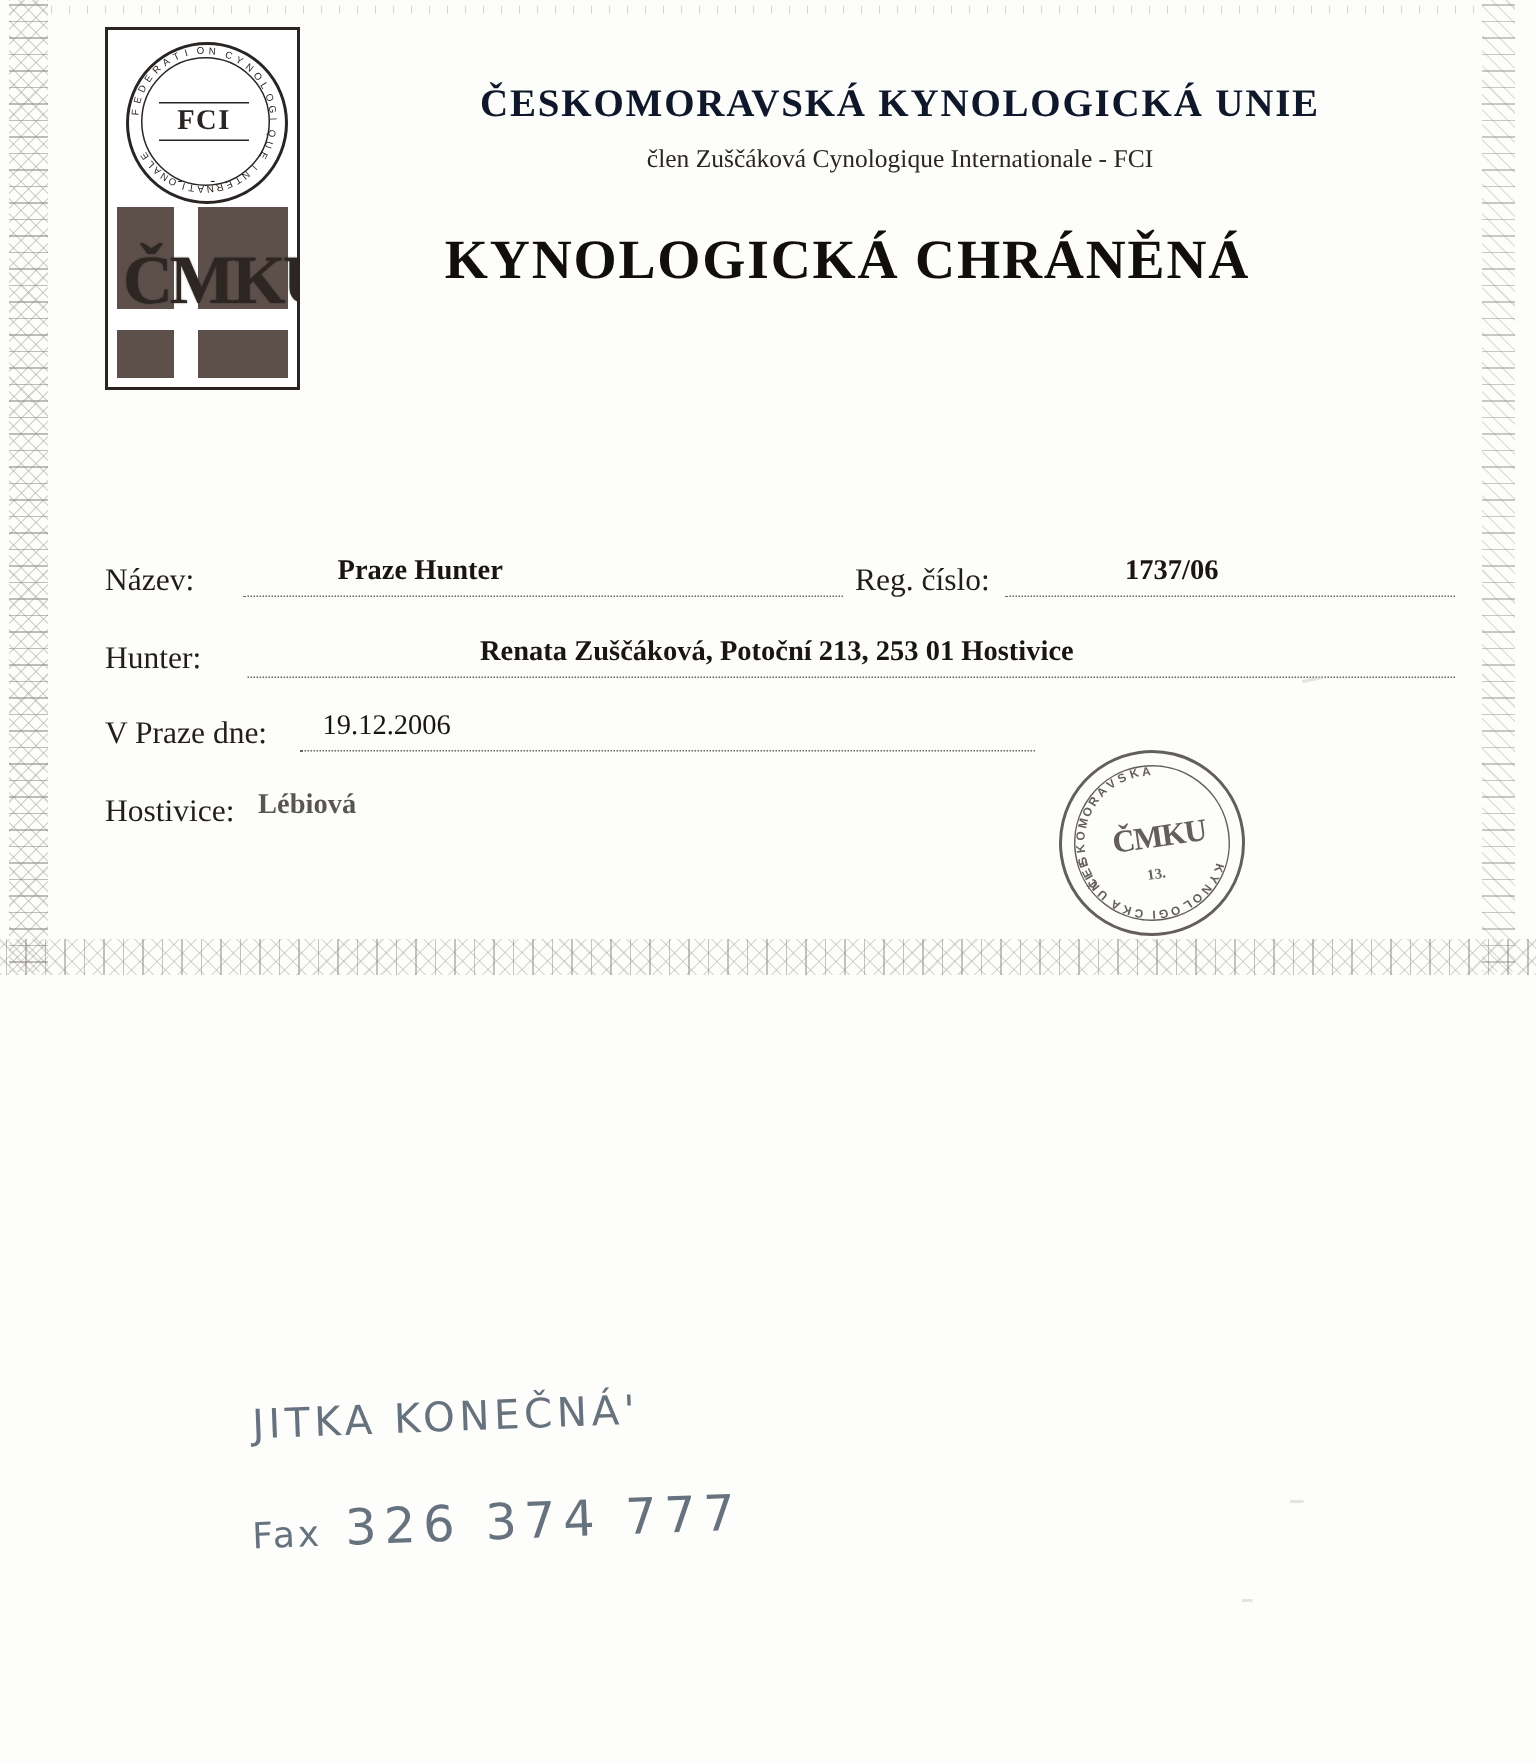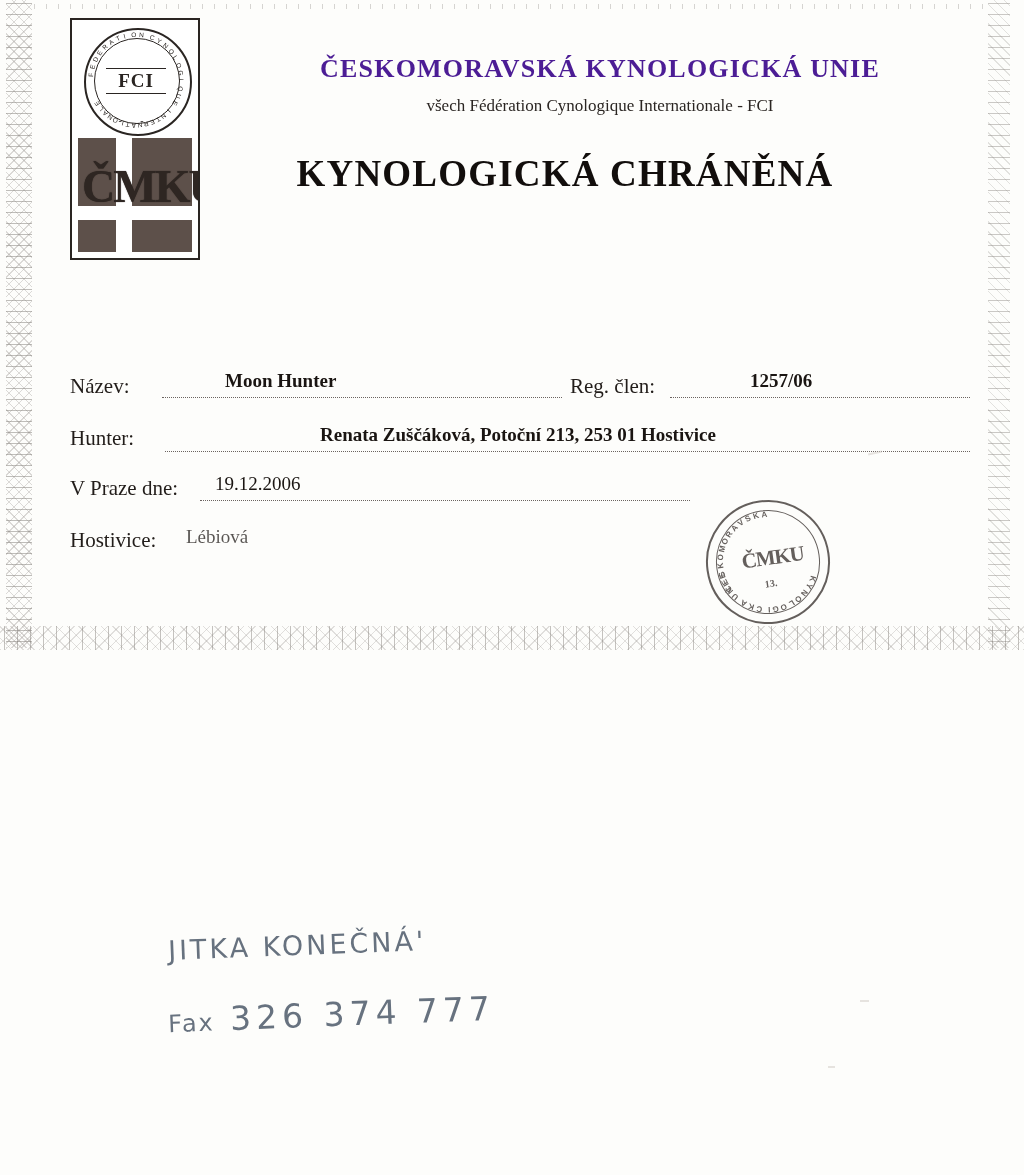--- a/index.html
+++ b/index.html
@@ -170,21 +170,21 @@
 
   
   .hdr-org {
     position: absolute;
     left: 230px; top: 54px; width: 740px;
     text-align: center;
     font-family: "Liberation Serif", serif;
     font-size: 26px;
     font-weight: bold;
     letter-spacing: 1.2px;
-    color: #4c1d95;
+    color: #0f172a;
   }
   .hdr-sub {
     position: absolute;
     left: 230px; top: 96px; width: 740px;
     text-align: center;
     font-size: 17px;
     color: #2b2623;
   }
   .hdr-title1, .hdr-title2 {
     position: absolute;
@@ -357,48 +357,48 @@
     </div>
     <div class="fci-text">FCI</div>
     <div class="fci-dashes">- -</div>
     <div class="cmku-block"></div>
     <div class="cmku-cross-v"></div>
     <div class="cmku-cross-h"></div>
     <div class="cmku-letters">ČMKU</div>
   </div>
 
   <div class="hdr-org">ČESKOMORAVSKÁ KYNOLOGICKÁ UNIE</div>
-  <div class="hdr-sub">všech Fédération Cynologique Internationale - FCI</div>
+  <div class="hdr-sub">člen Zuščáková Cynologique Internationale - FCI</div>
   <div class="hdr-title1">KYNOLOGICKÁ CHRÁNĚNÁ</div>
 
 
   <div class="row" id="row-nazev">
     <span class="label">Název:</span>
-    <span class="filled" style="position:absolute;left:155px;top:-4px;">Moon Hunter</span>
+    <span class="filled" style="position:absolute;left:155px;top:-4px;">Praze Hunter</span>
     <span class="dots" style="position:absolute;left:92px;top:22px;width:400px;"></span>
-    <span class="label" style="position:absolute;left:500px;top:0;">Reg. člen:</span>
-    <span class="filled" style="position:absolute;left:680px;top:-4px;">1257/06</span>
+    <span class="label" style="position:absolute;left:500px;top:0;">Reg. číslo:</span>
+    <span class="filled" style="position:absolute;left:680px;top:-4px;">1737/06</span>
     <span class="dots" style="position:absolute;left:600px;top:22px;width:300px;"></span>
   </div>
 
   <div class="row" id="row-majitel">
     <span class="label">Hunter:</span>
     <span class="filled" style="position:absolute;left:250px;top:-2px;text-align:right;">Renata Zuščáková, Potoční 213, 253 01 Hostivice</span>
     <span class="dots" style="position:absolute;left:95px;top:24px;width:805px;"></span>
   </div>
 
   <div class="row" id="row-date">
     <span class="label">V Praze dne:</span>
     <span class="filled" style="position:absolute;left:145px;top:-3px;font-weight:normal;font-size:19px;">19.12.2006</span>
     <span class="dots" style="position:absolute;left:130px;top:23px;width:490px;"></span>
   </div>
 
   <div class="row" id="row-issuer">
     <span class="label">Hostivice:</span>
-    <span class="filled" style="position:absolute;left:116px;top:-2px;font-weight:normal;opacity:.72;">Lébiová</span>
+    <span class="filled" style="position:absolute;left:102px;top:-2px;font-weight:bold;opacity:.72;">Lébiová</span>
   </div>
 
   <div id="stamp">
     <div class="inner-ring"></div>
     <div class="arc-text">
       <span style="transform:rotate(-120deg) translate(0,-52px)">Č</span>
       <span style="transform:rotate(-110deg) translate(0,-52px)">E</span>
       <span style="transform:rotate(-100deg) translate(0,-52px)">S</span>
       <span style="transform:rotate(-90deg) translate(0,-52px)">K</span>
       <span style="transform:rotate(-80deg) translate(0,-52px)">O</span>

